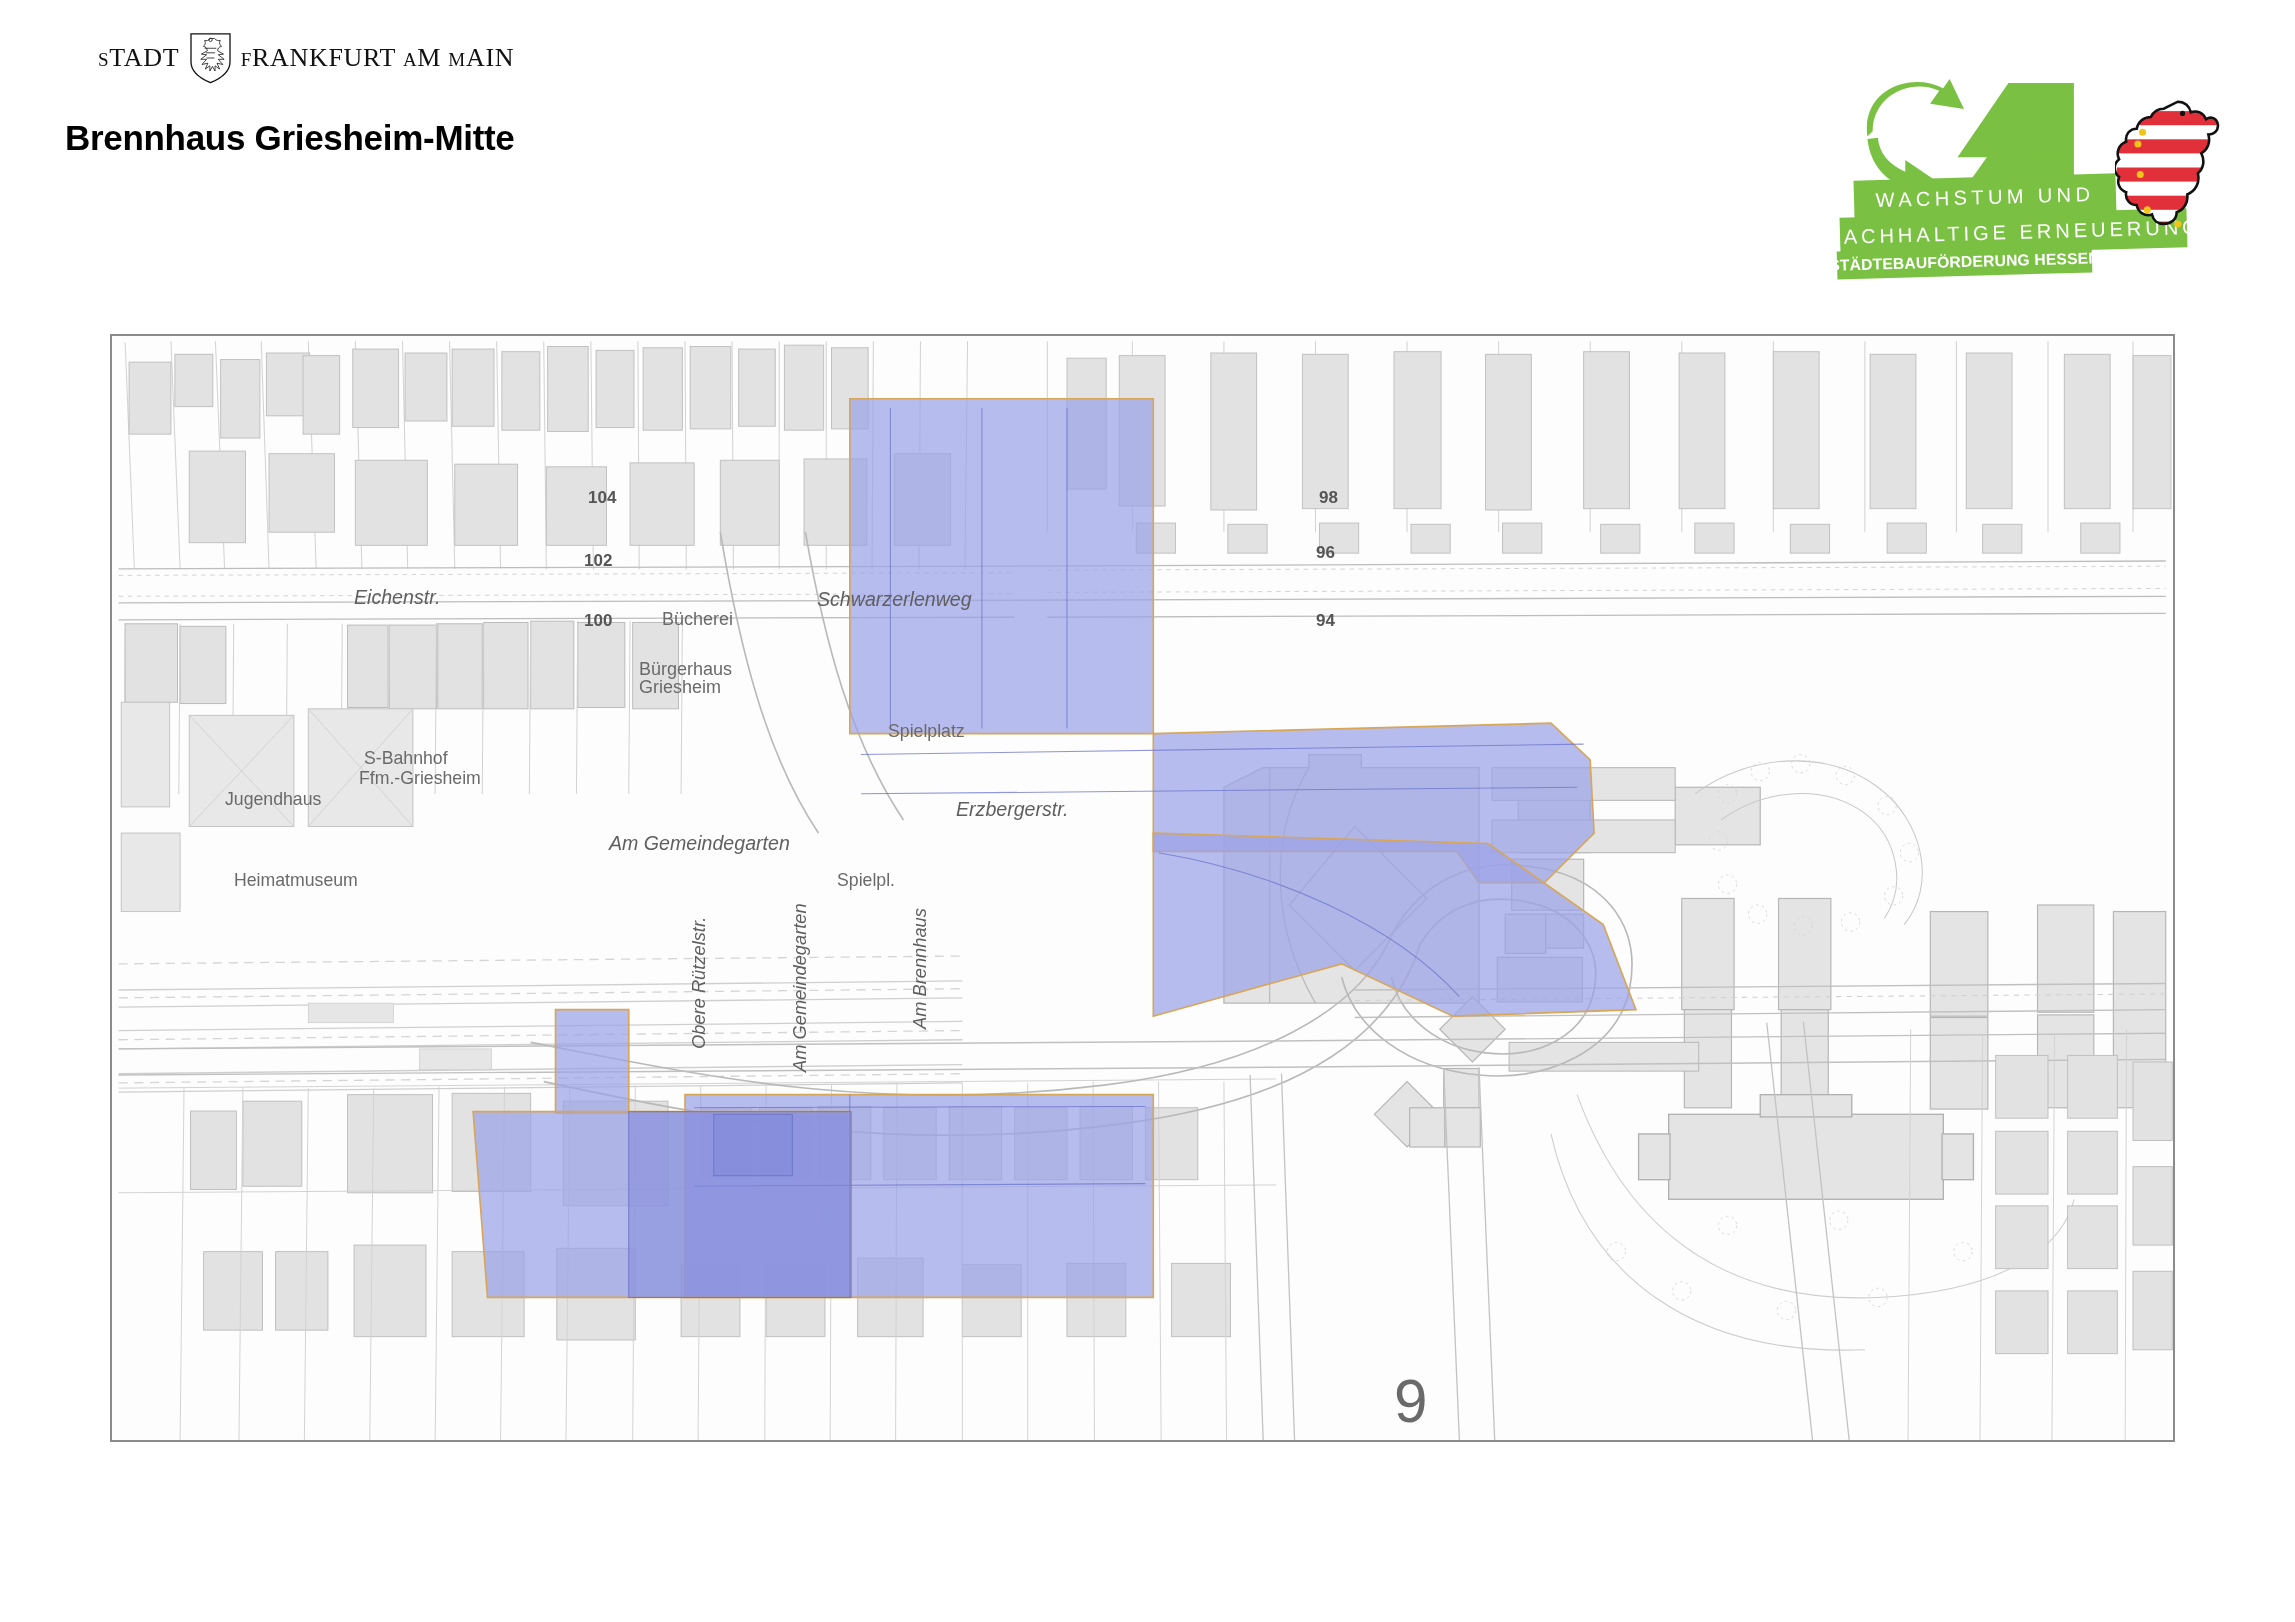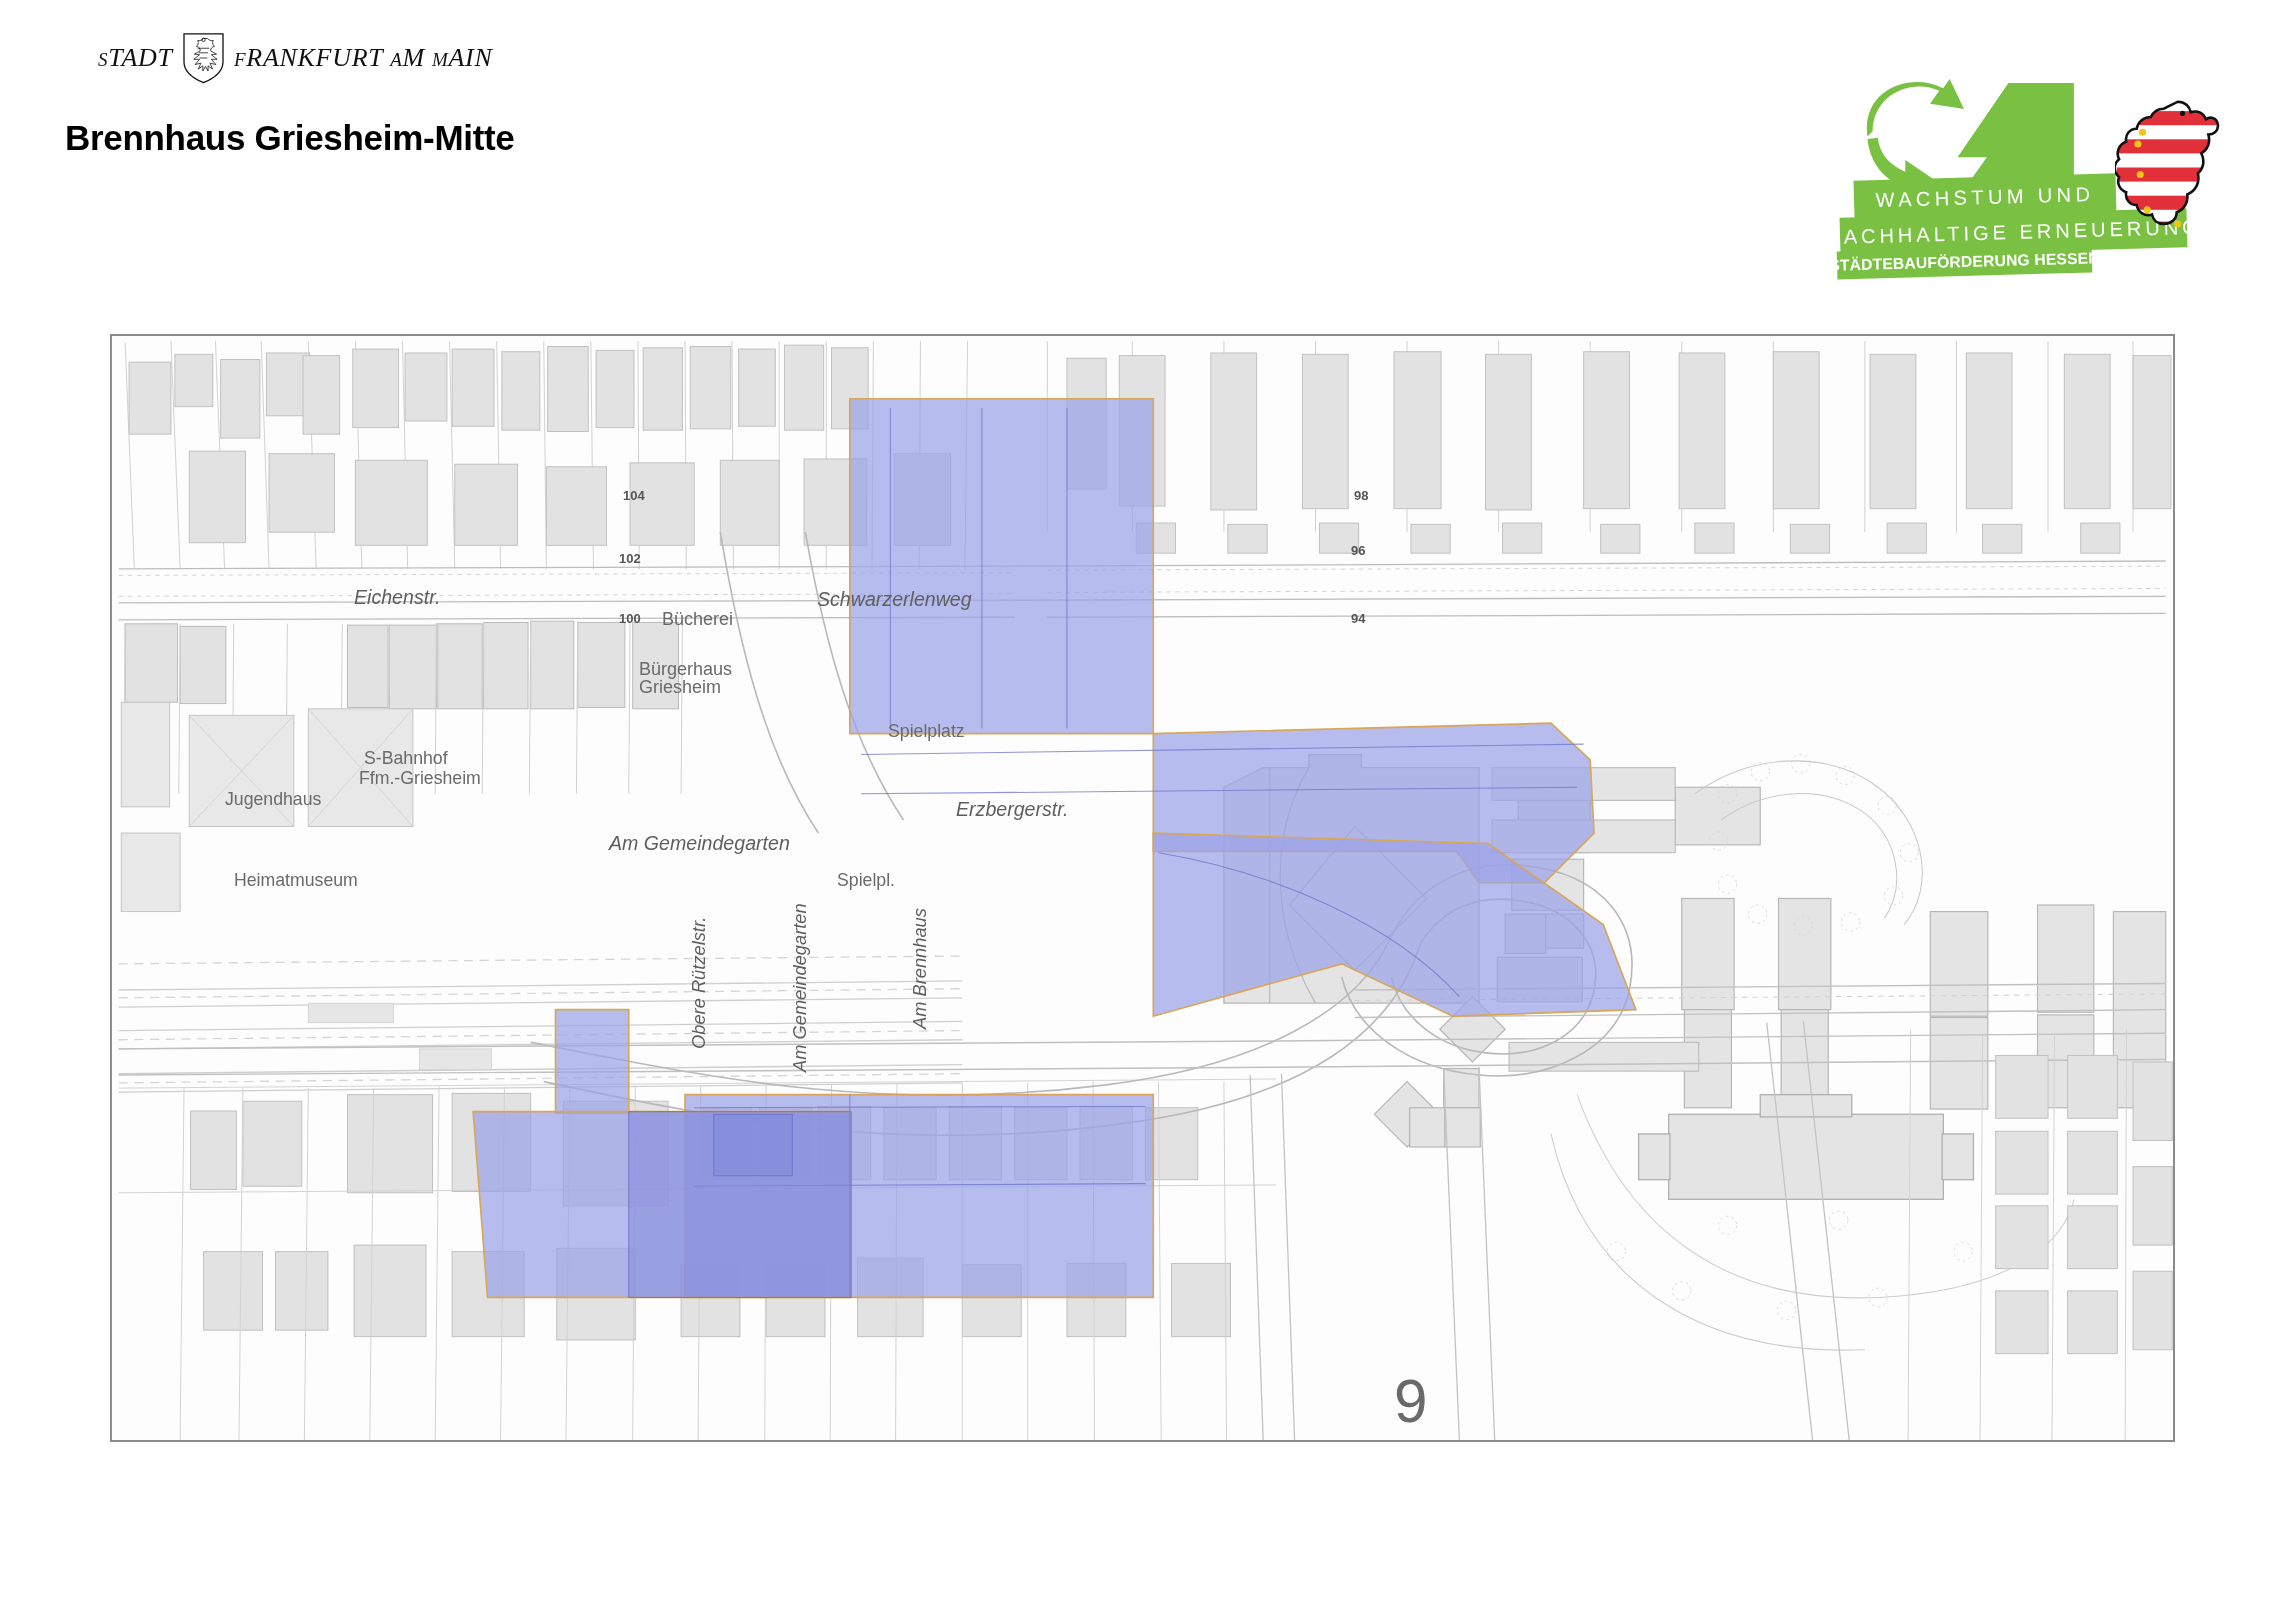--- a/index.html
+++ b/index.html
@@ -2,21 +2,21 @@
 <html lang="de" style="font-size:10.5px"><head>
 <meta charset="utf-8">
 <title>Stadtumbau Griesheim-Mitte</title>
 <style>
   html,body{margin:0;padding:0;background:#ffffff;}
   body{width:2295px;height:1622px;position:relative;overflow:hidden;
        font-family:"Liberation Sans","DejaVu Sans",sans-serif;color:#000;}
 
   
   #header{position:absolute;left:0;top:0;width:2295px;height:327px;}
-  #city-logo{position:absolute;left:98px;top:31px;height:54px;display:flex;align-items:center;gap:9.2px;font-style:italic;}
+  #city-logo{position:absolute;left:98px;top:31px;height:54px;display:flex;align-items:center;gap:9.2px;}
   #city-logo .eagle{width:43px;height:52px;position:relative;}
   #city-logo .eagle svg{display:block;}
   #city-logo .word{font-family:"Liberation Serif","DejaVu Serif",serif;
       font-size:26px;letter-spacing:0.7px;white-space:nowrap;color:#111;}
   #city-logo .word .sc{font-size:19px;}
 
   #subtitle{position:absolute;left:65px;top:118px;font-size:35px;font-weight:bold;letter-spacing:-0.3px;}
   #maintitle{position:absolute;left:65px;top:160px;font-size:54px;font-weight:bold;letter-spacing:-1px;}
 
   
@@ -38,21 +38,21 @@
   #map-canvas{position:absolute;left:0;top:0;width:2061px;height:1104px;}
   #map-canvas svg{display:block;}
 
   .mlabel{position:absolute;color:#6d6d6d;white-space:nowrap;
       font-family:"Liberation Sans","DejaVu Sans",sans-serif;}
   .street{font-style:italic;font-size:19.6px;color:#5f5f5f;}
   .place{font-size:18px;color:#6a6a6a;}
   .place.sm{font-size:17.7px;}
   .vstreet{font-style:italic;font-size:18.3px;color:#5f5f5f;
       transform-origin:0 0;}
-  .hnum{font-size:13px;color:#555;font-weight:bold;margin-left:35px;}
+  .hnum{font-size:17px;color:#555;font-weight:bold;}
 
   
   #footer{position:absolute;left:0;top:1449px;width:2295px;height:173px;}
 </style>
 </head>
 <body>
 
 <div id="header">
 
   <div id="city-logo">

